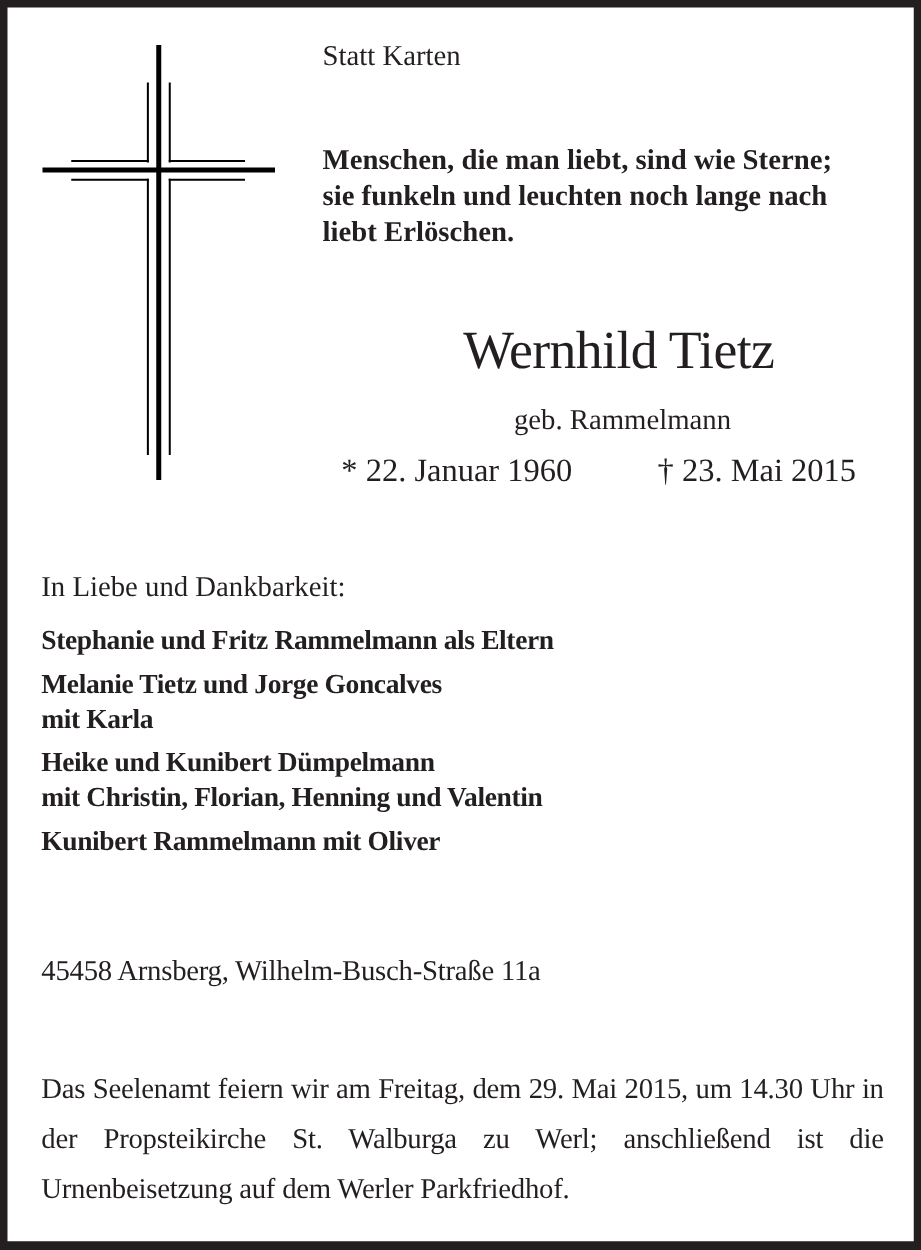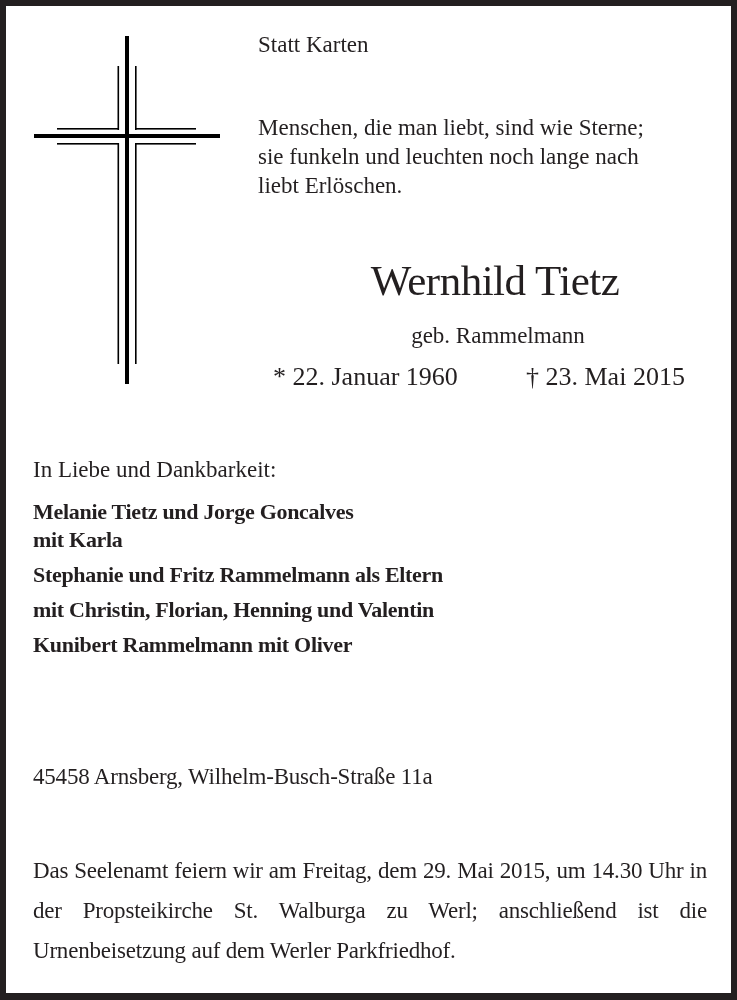--- a/index.html
+++ b/index.html
@@ -8,21 +8,21 @@
       font-family: "Liberation Serif", "DejaVu Serif", serif;
       color: #231f20; position: relative; overflow: hidden;
     }
     .card {
       position: absolute; left: 6px; top: 6px; width: 725px; height: 987px;
       background: #ffffff;
     }
     .cross { position: absolute; left: 0; top: 0; }
     .abs { position: absolute; white-space: nowrap; }
     .statt { left: 252px; top: 26px; font-size: 23px; }
-    .quote { left: 252px; top: 107px; font-size: 23px; line-height: 29px; }
+    .quote { left: 252px; top: 107px; font-size: 23px; line-height: 29px; font-weight: bold; }
     .name { left: 244px; top: 250px; width: 490px; text-align: center; font-size: 43px; letter-spacing: -0.5px; }
     .birthname { left: 247px; top: 317px; width: 490px; text-align: center; font-size: 23px; }
     .born { left: 267px; top: 356px; font-size: 26px; }
     .died { left: 520px; top: 356px; font-size: 26px; }
     .intro { left: 27px; top: 451px; font-size: 23px; }
     .family { left: 27px; top: 492px; font-family: "Liberation Serif", serif; font-weight: bold; font-size: 22px; letter-spacing: -0.3px; }
     .family .group { margin-bottom: 7px; line-height: 28px; }
     .address { left: 27px; top: 758px; font-size: 23px; letter-spacing: -0.2px; }
     .service {
       left: 27px; top: 845px; width: 674px; font-size: 23px; line-height: 40px;
@@ -58,27 +58,28 @@
 
   <div class="abs name">Wernhild Tietz</div>
   <div class="abs birthname">geb. Rammelmann</div>
   <div class="abs born">* 22. Januar 1960</div>
   <div class="abs died">† 23. Mai 2015</div>
 
   <div class="abs intro">In Liebe und Dankbarkeit:</div>
 
   <div class="abs family">
     <div class="group">
+      <div>Stephanie und Fritz Rammelmann als Eltern</div>
+    </div>
+    <div class="group">
       <div>Melanie Tietz und Jorge Goncalves</div>
       <div>mit Karla</div>
     </div>
     <div class="group">
-      <div>Stephanie und Fritz Rammelmann als Eltern</div>
-    </div>
-    <div class="group">
+      <div>Heike und Kunibert Dümpelmann</div>
       <div>mit Christin, Florian, Henning und Valentin</div>
     </div>
     <div class="group">
       <div>Kunibert Rammelmann mit Oliver</div>
     </div>
   </div>
 
   <div class="abs address">45458 Arnsberg, Wilhelm-Busch-Straße 11a</div>
 
   <div class="abs service">Das Seelenamt feiern wir am Freitag, dem 29. Mai 2015, um 14.30 Uhr in der Propsteikirche St. Walburga zu Werl; anschließend ist die Urnenbeisetzung auf dem Werler Parkfriedhof.</div>

